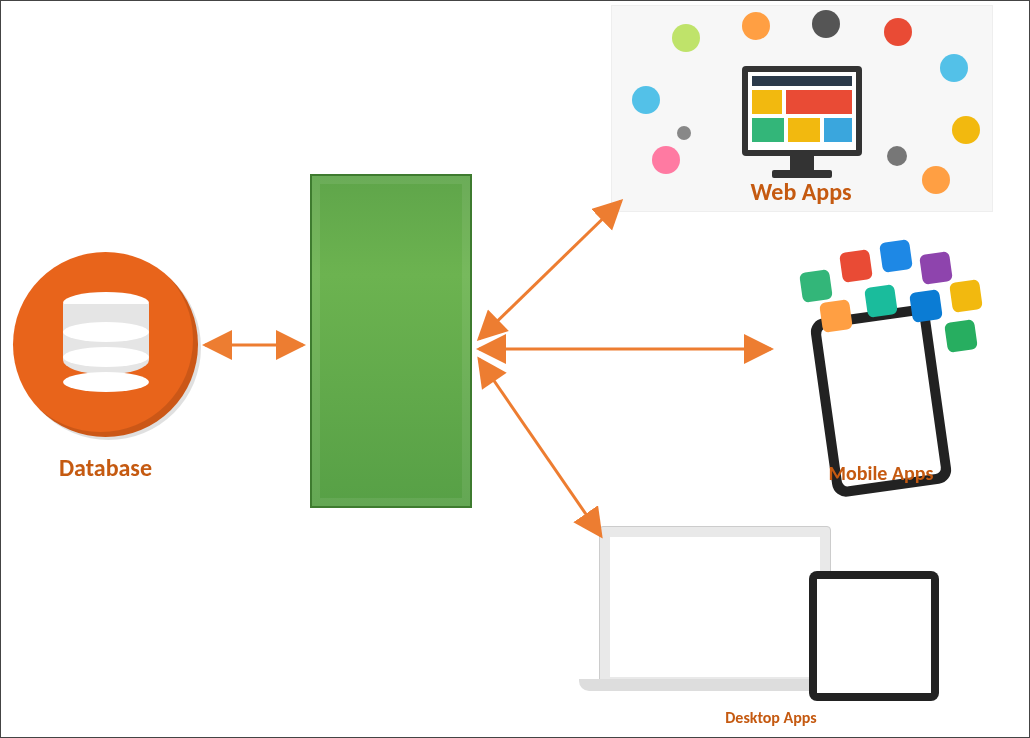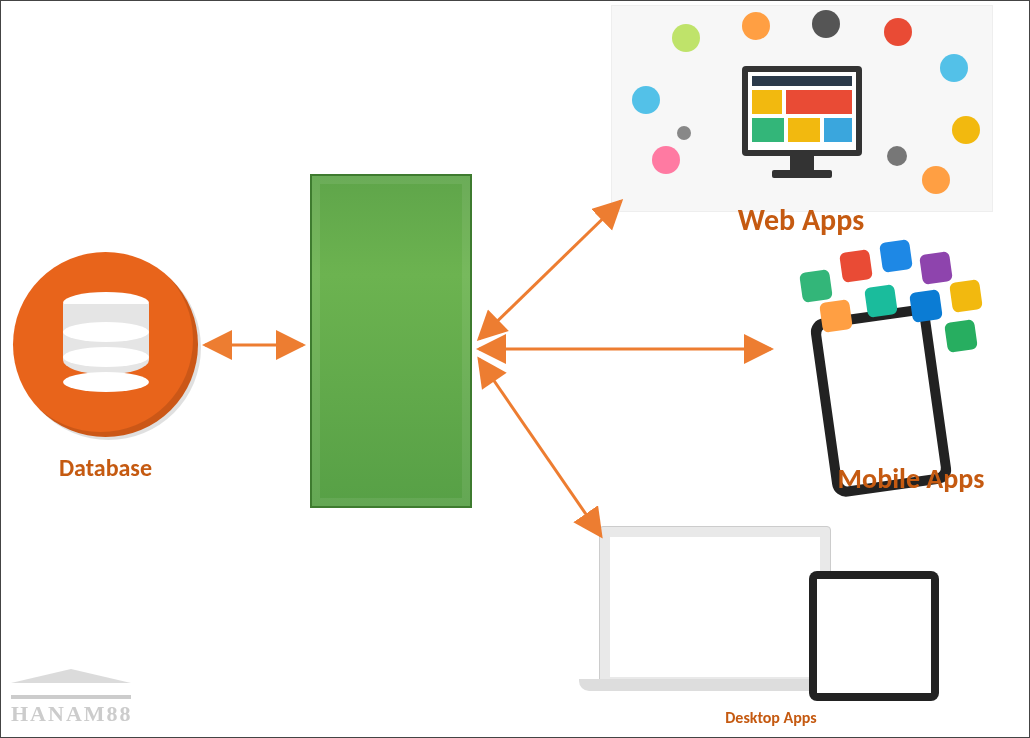--- a/index.html
+++ b/index.html
@@ -85,35 +85,35 @@
     <div class="hub-icon" style="left:60px;top:18px;background:#bfe36a"></div>
     <div class="hub-icon" style="left:130px;top:6px;background:#ff9f43"></div>
     <div class="hub-icon" style="left:200px;top:4px;background:#555"></div>
     <div class="hub-icon" style="left:272px;top:12px;background:#e94b35"></div>
     <div class="hub-icon" style="left:328px;top:48px;background:#53c1e8"></div>
     <div class="hub-icon" style="left:340px;top:110px;background:#f2b90f"></div>
     <div class="hub-icon" style="left:310px;top:160px;background:#ff9f43"></div>
     <div class="hub-icon" style="left:275px;top:140px;background:#777;width:20px;height:20px"></div>
     <div class="hub-icon" style="left:65px;top:120px;background:#888;width:14px;height:14px"></div>
   </div>
-  <div class="label orange-text" style="left:700px;top:200px;width:200px;font-size:30px">Web Apps</div>
+  <div class="label orange-text" style="left:700px;top:176px;width:200px;font-size:24px">Web Apps</div>
 
   <div class="client mobile-client">
     <div class="phone"></div>
     <div class="app-icon" style="left:30px;top:30px;background:#33b679"></div>
     <div class="app-icon" style="left:70px;top:10px;background:#e94b35"></div>
     <div class="app-icon" style="left:110px;top:0px;background:#1e88e5"></div>
     <div class="app-icon" style="left:150px;top:12px;background:#8e44ad"></div>
     <div class="app-icon" style="left:180px;top:40px;background:#f2b90f"></div>
     <div class="app-icon" style="left:50px;top:60px;background:#ff9f43"></div>
     <div class="app-icon" style="left:95px;top:45px;background:#1abc9c"></div>
     <div class="app-icon" style="left:140px;top:50px;background:#0b7cd4"></div>
     <div class="app-icon" style="left:175px;top:80px;background:#27ae60"></div>
   </div>
-  <div class="label orange-text" style="left:810px;top:460px;width:200px;font-size:28px">Mobile Apps</div>
+  <div class="label orange-text" style="left:780px;top:460px;width:200px;font-size:20px">Mobile Apps</div>
 
   <div class="client desktop-client" style="background:#fff;border:none">
     <div class="laptop">
       <div style="position:absolute;inset:10px;background:#fff">
         <div style="position:absolute;left:0;top:0;width:30px;height:100%;background:#2fa06e"></div>
         <div class="chart-bar" style="left:40px;top:40px;height:20px"></div>
         <div class="chart-bar" style="left:50px;top:30px;height:30px"></div>
         <div class="chart-bar" style="left:60px;top:20px;height:40px"></div>
         <div class="chart-bar" style="left:70px;top:35px;height:25px"></div>
         <div class="chart-bar" style="left:80px;top:25px;height:35px"></div>
@@ -149,18 +149,14 @@
 
     <line x1="204" y1="344" x2="302" y2="344" stroke="#ED7D31" stroke-width="3" marker-end="url(#ah)" marker-start="url(#ahR)"></line>
 
     <line x1="478" y1="338" x2="620" y2="200" stroke="#ED7D31" stroke-width="3" marker-end="url(#ah)" marker-start="url(#ahR)"></line>
 
     <line x1="478" y1="348" x2="770" y2="348" stroke="#ED7D31" stroke-width="3" marker-end="url(#ah)" marker-start="url(#ahR)"></line>
 
     <line x1="478" y1="358" x2="600" y2="535" stroke="#ED7D31" stroke-width="3" marker-end="url(#ah)" marker-start="url(#ahR)"></line>
   </svg>
 
-  <div class="wm">
-    <div class="roof"></div>
-    <span style="font-size:22px">HANAM88</span>
-  </div>
 
 </div>
 
 </body></html>

